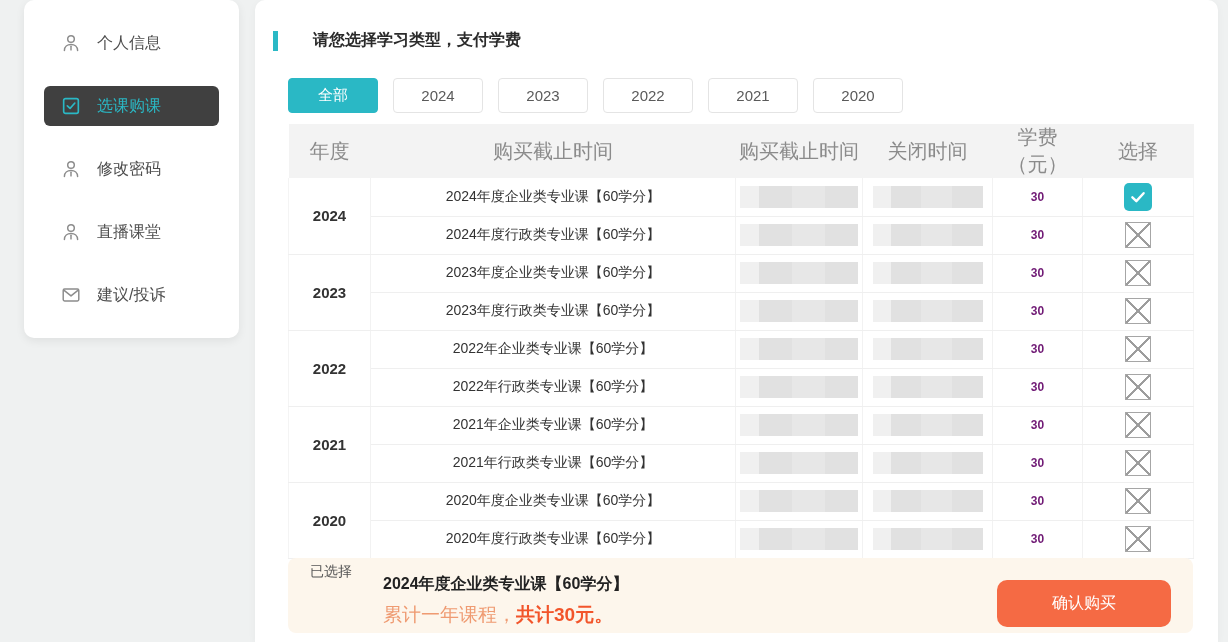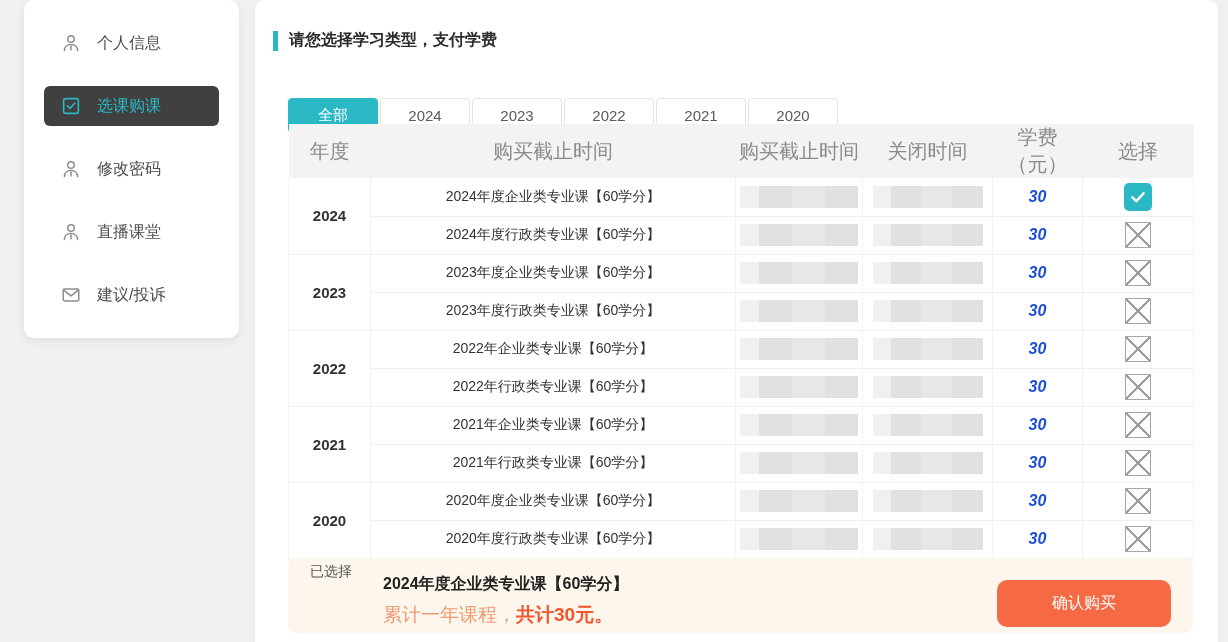--- a/index.html
+++ b/index.html
@@ -13,39 +13,39 @@
     padding-left:16px; border-radius:6px; color:#4d4d4d; font-size:16px; cursor:pointer; }
   .side-item .side-icon { width:22px; height:22px; margin-right:15px; color:#8c8c8c; display:inline-flex; }
   .side-item .side-icon svg { width:22px; height:22px; }
   .side-item.active { background:#404040; color:#2ab8c5; }
   .side-item.active .side-icon { color:#2ab8c5; }
 
   
   .main { position:absolute; left:255px; top:0; width:963px; height:642px;
     background:#fff; border-radius:10px 10px 0 0; box-shadow:0 2px 8px rgba(0,0,0,.04); }
 
-  .page-header { position:absolute; top:30px; left:18px; display:flex; align-items:center; }
+  .page-header { position:absolute; top:30px; left:18px; display:flex; align-items:center;gap:24px; }
   .accent-bar { width:5px; height:20px; background:#2ab8c5; margin-right:11px; }
   .page-title { font-size:16px; font-weight:bold; color:#2b2b2b; }
 
-  .filters { position:absolute; top:78px; left:33px; display:flex; gap:2px;margin-top:20px; }
+  .filters { position:absolute; top:78px; left:33px; display:flex; gap:15px; }
   .filter-btn { width:90px; height:35px; background:#fff; border:1px solid #e4e4e4; border-radius:4px;
     font-size:15px; color:#5a5a5a; display:flex; align-items:center; justify-content:center; cursor:pointer; }
   .filter-btn.active { background:#2ab8c5; border-color:#2ab8c5; color:#fff; }
 
   
   .course-table { position:absolute; top:124px; left:33px; width:905px; border-collapse:collapse; table-layout:fixed; }
   .course-table th { height:37px; background:#f3f3f3; color:#8b8b8b; font-size:20px; font-weight:normal; text-align:center; }
   .course-table td { height:38px; text-align:center; vertical-align:middle;
     border-bottom:1px solid #efefef; border-right:1px solid #f2f2f2; background:#fff; }
   .course-table td:last-child { border-right:none; }
   .course-table tbody { border-left:1px solid #f4f4f4; border-right:1px solid #f4f4f4; }
   .year-cell { font-size:15px; font-weight:bold; color:#333; }
   .name-cell { font-size:14px; color:#333; }
-  .fee-cell { font-size:16px; font-weight:bold; color:#1d4ed8;font-style:italic; }
+  .fee-cell { font-size:12px; font-weight:bold; color:#701a75; }
   .redacted { height:22px; margin:0 auto; background:linear-gradient(90deg,#f0f0f0 0 16%,#e1e1e1 16% 44%,#e7e7e7 44% 72%,#e1e1e1 72% 100%); }
   .redacted-a { width:118px; }
   .redacted-b { width:110px; }
   .cb { display:inline-block; vertical-align:middle; cursor:pointer; }
   .cb-checked { width:28px; height:28px; background:#2ab8c5; border-radius:5px;
     display:inline-flex; align-items:center; justify-content:center; }
   .cb-unchecked { width:26px; height:26px; border:1px solid #a6a6a6; background:
       linear-gradient(45deg,  transparent calc(50% - 1px), #9d9d9d calc(50% - 1px) calc(50% + 1px), transparent calc(50% + 1px)),
       linear-gradient(135deg, transparent calc(50% - 1px), #9d9d9d calc(50% - 1px) calc(50% + 1px), transparent calc(50% + 1px)), #fff; }
 

